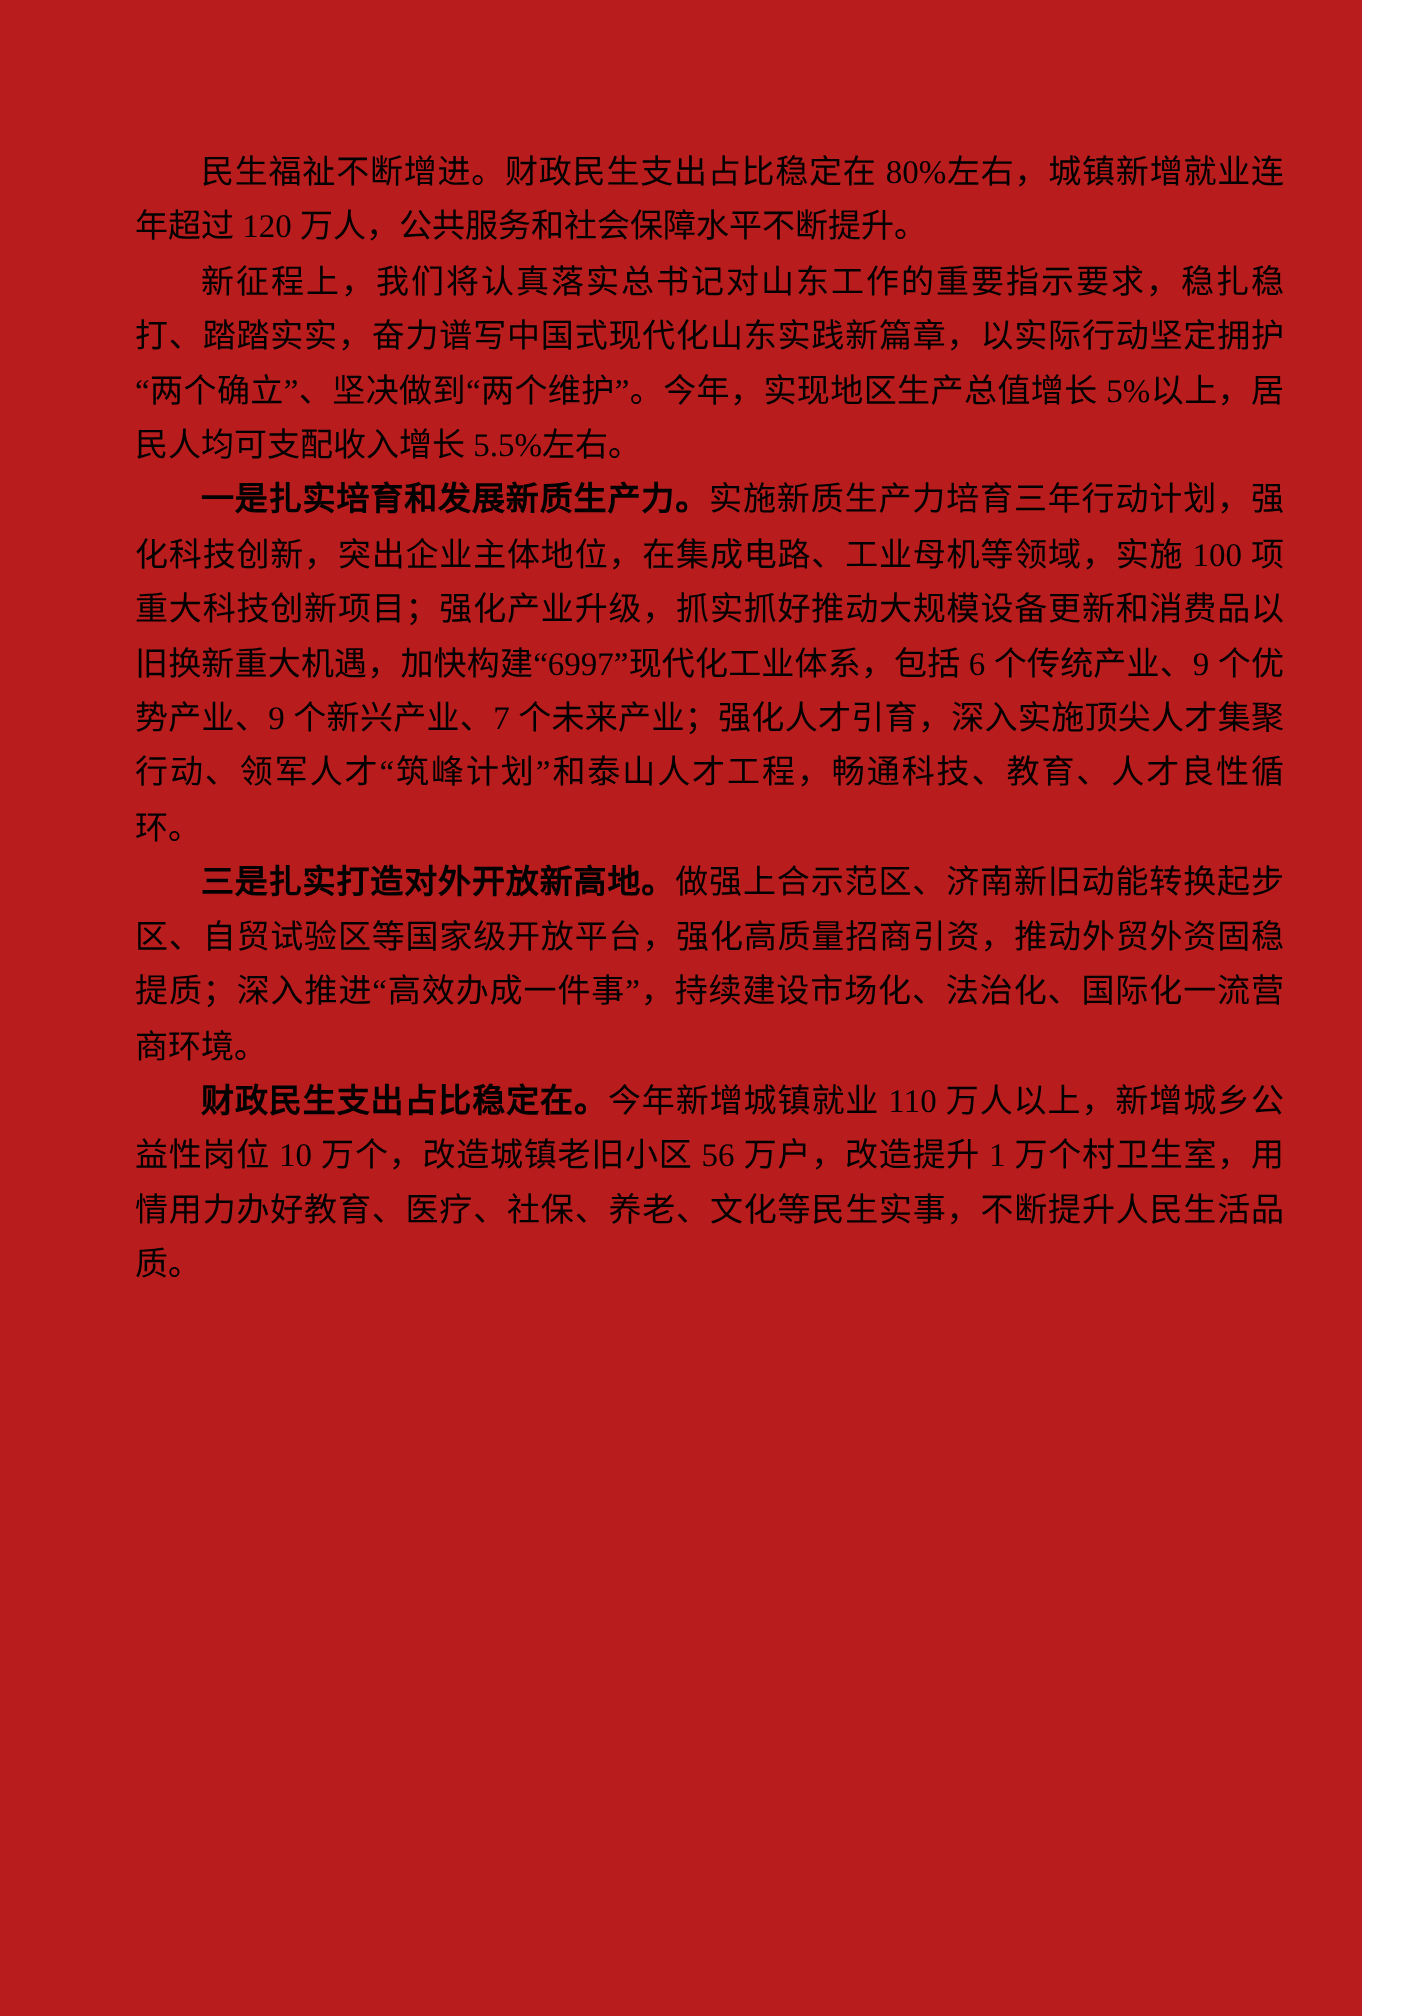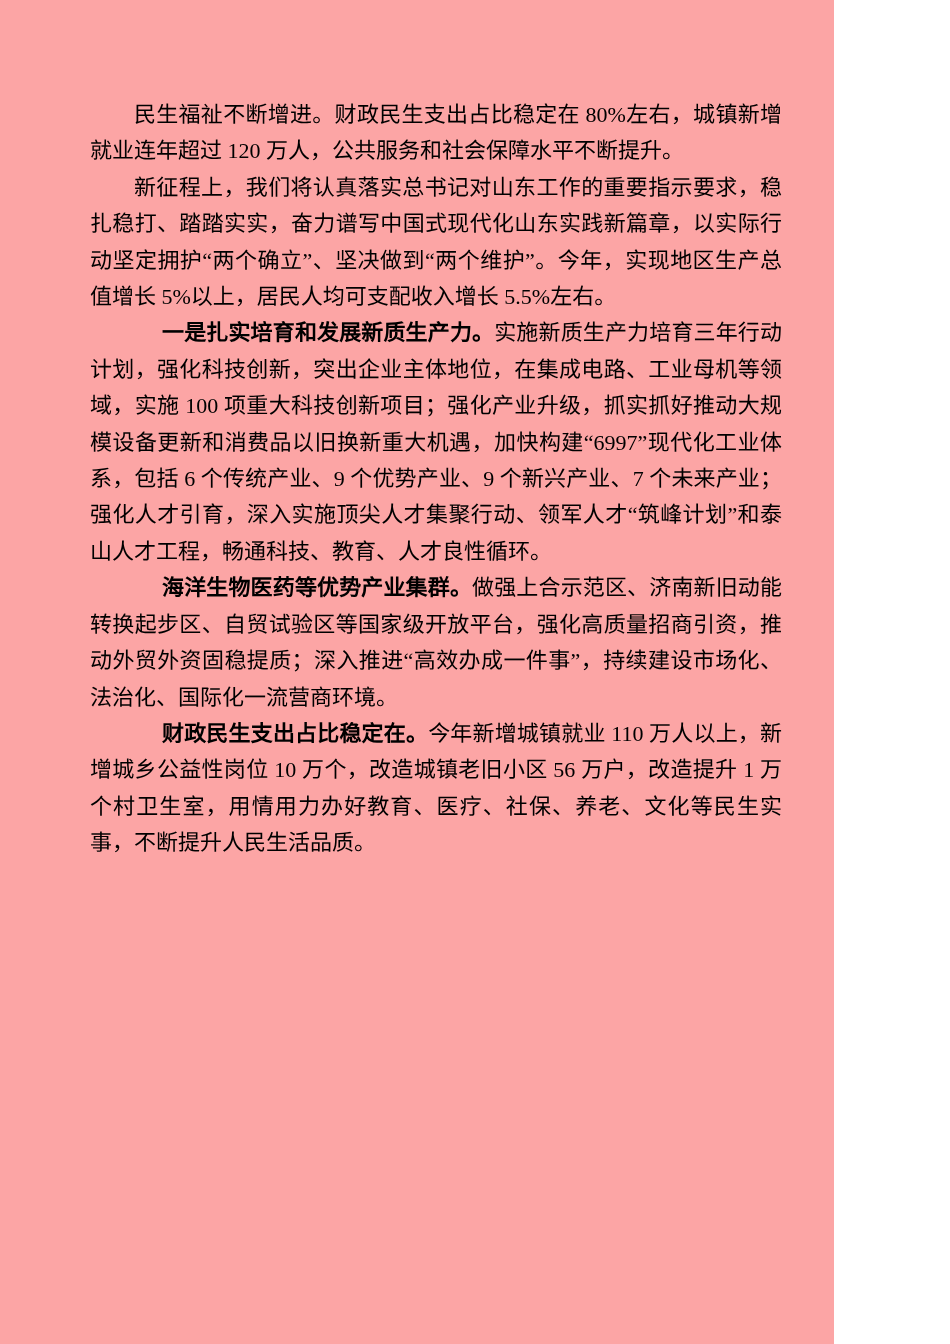--- a/index.html
+++ b/index.html
@@ -2,23 +2,23 @@
 <html lang="zh-CN"><head>
 <meta charset="utf-8">
 <style>
   html, body {
     margin: 0;
     padding: 0;
     background: #ffffff;
   }
   .page {
     position: relative;
-    width: 834px;
+    width: 908px;
     height: 1344px;
-    background: #fca5a5;
+    background: #b91c1c;
     box-sizing: border-box;
     padding: 97px 52px 0 90px;
     overflow: hidden;
   }
   .doc-body {
     width: 100%;
   }
   p.para {
     margin: 0;
     padding: 0;
@@ -26,27 +26,26 @@
     font-family: "Liberation Serif", "DejaVu Serif", serif;
     font-size: 22px;
     line-height: 36.4px;
     text-indent: 2em;
     text-align: justify;
     text-justify: inter-ideograph;
     word-break: break-all;
   }
   p.para .lead {
     font-weight: bold;
-    margin-left: 28px;
   }
 </style>
 </head>
 <body>
 
 <div class="page">
   <div class="doc-body">
       <p class="para"><span>民生福祉不断增进。财政民生支出占比稳定在 80%左右，城镇新增就业连年超过 120 万人，公共服务和社会保障水平不断提升。</span></p>
       <p class="para"><span>新征程上，我们将认真落实总书记对山东工作的重要指示要求，稳扎稳打、踏踏实实，奋力谱写中国式现代化山东实践新篇章，以实际行动坚定拥护“两个确立”、坚决做到“两个维护”。今年，实现地区生产总值增长 5%以上，居民人均可支配收入增长 5.5%左右。</span></p>
       <p class="para"><span class="lead">一是扎实培育和发展新质生产力。</span><span>实施新质生产力培育三年行动计划，强化科技创新，突出企业主体地位，在集成电路、工业母机等领域，实施 100 项重大科技创新项目；强化产业升级，抓实抓好推动大规模设备更新和消费品以旧换新重大机遇，加快构建“6997”现代化工业体系，包括 6 个传统产业、9 个优势产业、9 个新兴产业、7 个未来产业；强化人才引育，深入实施顶尖人才集聚行动、领军人才“筑峰计划”和泰山人才工程，畅通科技、教育、人才良性循环。</span></p>
-      <p class="para"><span class="lead">海洋生物医药等优势产业集群。</span><span>做强上合示范区、济南新旧动能转换起步区、自贸试验区等国家级开放平台，强化高质量招商引资，推动外贸外资固稳提质；深入推进“高效办成一件事”，持续建设市场化、法治化、国际化一流营商环境。</span></p>
+      <p class="para"><span class="lead">三是扎实打造对外开放新高地。</span><span>做强上合示范区、济南新旧动能转换起步区、自贸试验区等国家级开放平台，强化高质量招商引资，推动外贸外资固稳提质；深入推进“高效办成一件事”，持续建设市场化、法治化、国际化一流营商环境。</span></p>
       <p class="para"><span class="lead">财政民生支出占比稳定在。</span><span>今年新增城镇就业 110 万人以上，新增城乡公益性岗位 10 万个，改造城镇老旧小区 56 万户，改造提升 1 万个村卫生室，用情用力办好教育、医疗、社保、养老、文化等民生实事，不断提升人民生活品质。</span></p>
     </div>
 </div>
 
 </body></html>

